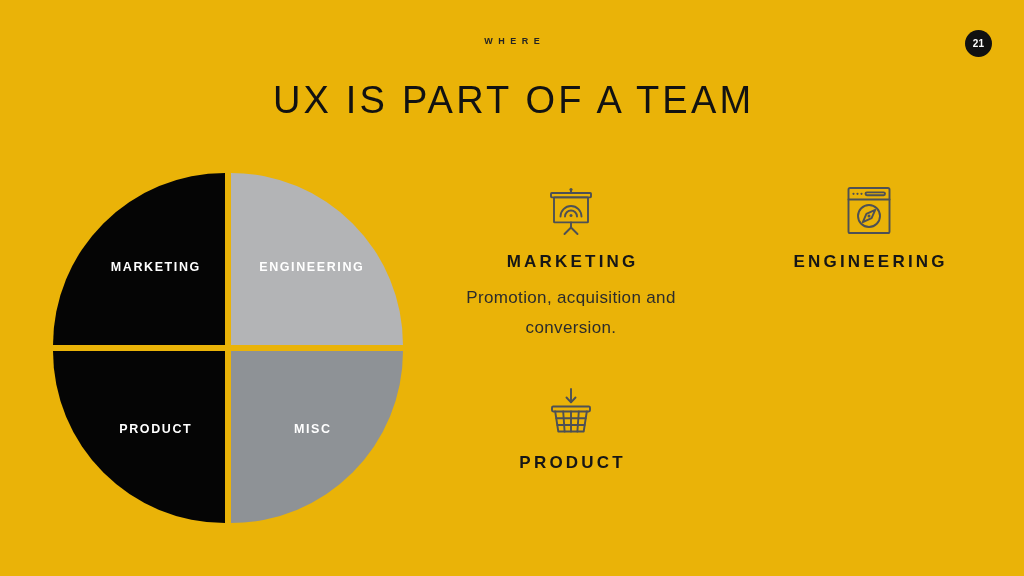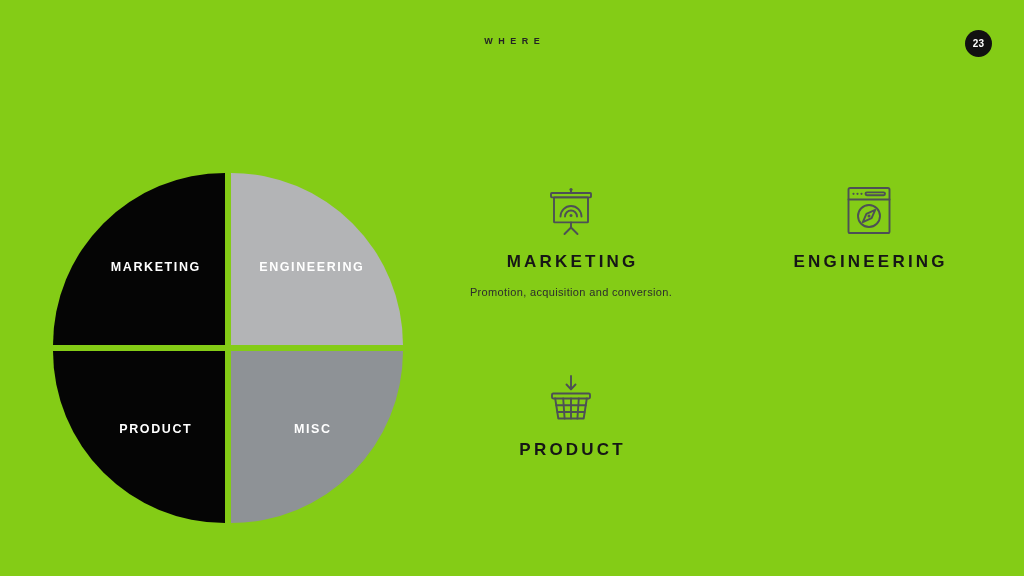--- a/index.html
+++ b/index.html
@@ -15,21 +15,21 @@
     color: #1a1a1a;
     overflow: hidden;
     position: relative;
   }
 
   .slide {
     position: absolute;
     inset: 0;
     width: 1024px;
     height: 576px;
-    background: #84cc16;
+    background: #eab308;
   }
 
   
   .kicker {
     position: absolute;
     top: 36px;
     left: 0;
     width: 1024px;
     text-align: center;
     font-size: 9px;
@@ -148,38 +148,39 @@
   .card-title {
     font-size: 17px;
     font-weight: 600;
     letter-spacing: 3.2px;
     color: #161616;
     text-indent: 3.2px;
     margin-bottom: 11px;
     white-space: nowrap;
   }
   .card-desc {
-    font-size: 11px;
+    font-size: 17px;
     font-weight: 400;
     line-height: 1.75;
     letter-spacing: 0.35px;
     color: #2c2c2c;
     max-width: 215px;
   }
   
   .cards .card.row2 { padding-top: 10px; }
 </style>
 </head>
 <body>
 
 <div class="slide">
 
   <div class="kicker">WHERE</div>
-
-  <div class="page-badge">23</div>
+  <h1 class="slide-title">UX IS PART OF A TEAM</h1>
+
+  <div class="page-badge">21</div>
 
   <div class="quad-chart">
 
     <div class="quad quad-tl" style="background:#050505;">
       <span class="quad-label">MARKETING</span>
     </div>
 
     <div class="quad quad-tr" style="background:#b3b4b6;">
       <span class="quad-label">ENGINEERING</span>
     </div>

